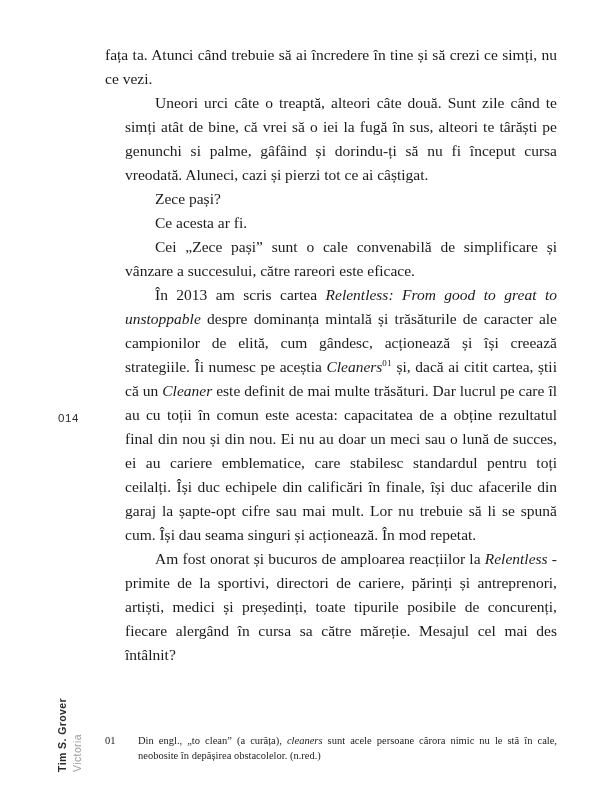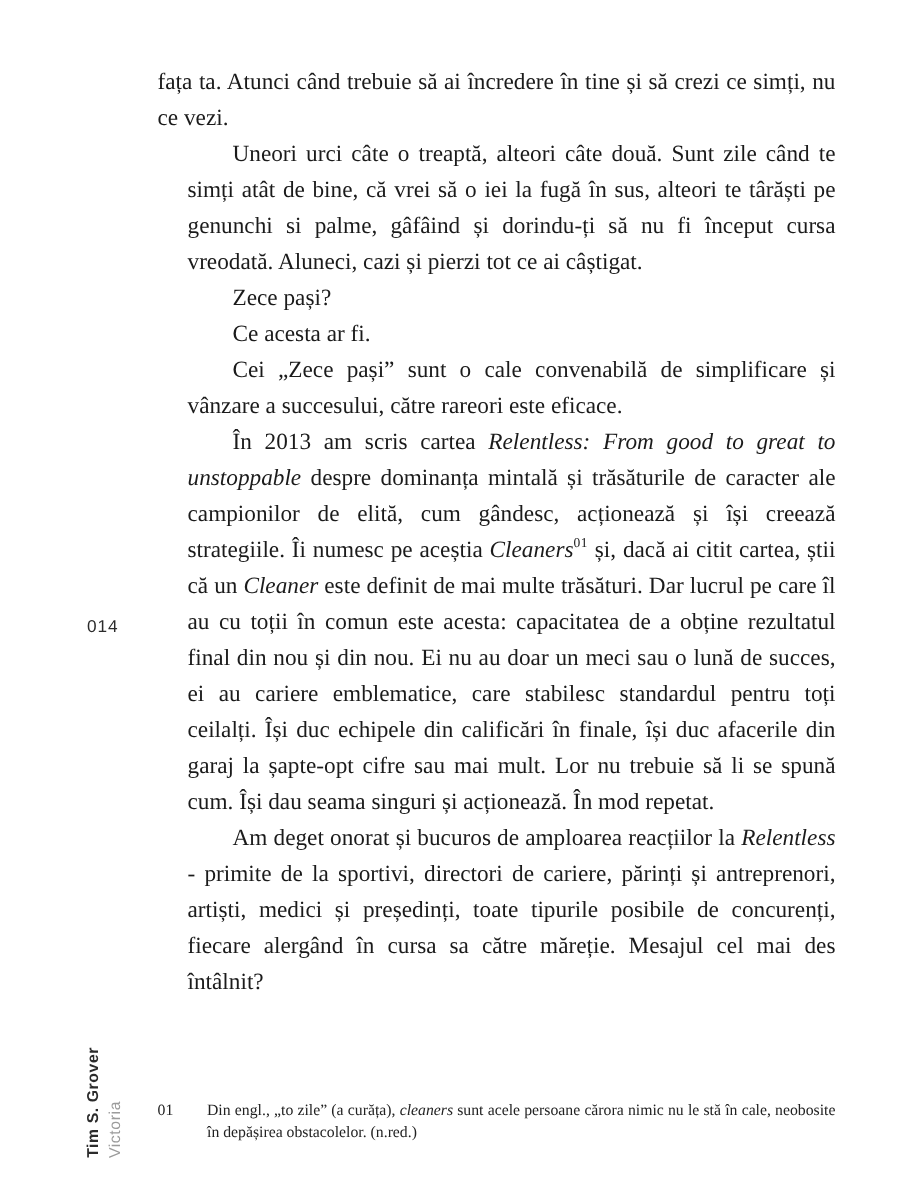--- a/index.html
+++ b/index.html
@@ -83,26 +83,26 @@
 
   <div class="page-number">014</div>
 
   <div class="body-text">
       <p class="para"><span>fața ta. Atunci când trebuie să ai încredere în tine și să crezi ce simți, nu ce vezi.</span></p>
       <p class="para indent"><span>Uneori urci câte o treaptă, alteori câte două. Sunt zile când te simți atât de bine, că vrei să o iei la fugă în sus, alteori te târăști pe genunchi si palme, gâfâind și dorindu-ți să nu fi început cursa vreodată. Aluneci, cazi și pierzi tot ce ai câștigat.</span></p>
       <p class="para indent"><span>Zece pași?</span></p>
       <p class="para indent"><span>Ce acesta ar fi.</span></p>
       <p class="para indent"><span>Cei „Zece pași” sunt o cale convenabilă de simplificare și vânzare a succesului, către rareori este eficace.</span></p>
       <p class="para indent"><span>În 2013 am scris cartea </span><span class="italic">Relentless: From good to great to unstoppable</span><span> despre dominanța mintală și trăsăturile de caracter ale campionilor de elită, cum gândesc, acționează și își creează strategiile. Îi numesc pe aceștia </span><span class="italic">Cleaners</span><sup>01</sup><span> și, dacă ai citit cartea, știi că un </span><span class="italic">Cleaner</span><span> este definit de mai multe trăsături. Dar lucrul pe care îl au cu toții în comun este acesta: capacitatea de a obține rezultatul final din nou și din nou. Ei nu au doar un meci sau o lună de succes, ei au cariere emblematice, care stabilesc standardul pentru toți ceilalți. Își duc echipele din calificări în finale, își duc afacerile din garaj la șapte-opt cifre sau mai mult. Lor nu trebuie să li se spună cum. Își dau seama singuri și acționează. În mod repetat.</span></p>
-      <p class="para indent"><span>Am deget onorat și bucuros de amploarea reacțiilor la </span><span class="italic">Relentless</span><span> - primite de la sportivi, directori de cariere, părinți și antreprenori, artiști, medici și președinți, toate tipurile posibile de concurenți, fiecare alergând în cursa sa către măreție. Mesajul cel mai des întâlnit?</span></p>
+      <p class="para indent"><span>Am fost onorat și bucuros de amploarea reacțiilor la </span><span class="italic">Relentless</span><span> - primite de la sportivi, directori de cariere, părinți și antreprenori, artiști, medici și președinți, toate tipurile posibile de concurenți, fiecare alergând în cursa sa către măreție. Mesajul cel mai des întâlnit?</span></p>
     </div>
 
   <div class="book-spine">
     <span class="author">Tim S. Grover</span>
     <span class="title">Victoria</span>
   </div>
 
   <div class="footnote">
     <div class="footnote-label">01</div>
-    <div class="footnote-text"><span>Din engl., „to zile” (a curăța), </span><span class="italic">cleaners</span><span> sunt acele persoane cărora nimic nu le stă în cale, neobosite în depășirea obstacolelor. (n.red.)</span></div>
+    <div class="footnote-text"><span>Din engl., „to clean” (a curăța), </span><span class="italic">cleaners</span><span> sunt acele persoane cărora nimic nu le stă în cale, neobosite în depășirea obstacolelor. (n.red.)</span></div>
   </div>
 
 </div>
 
 </body></html>

